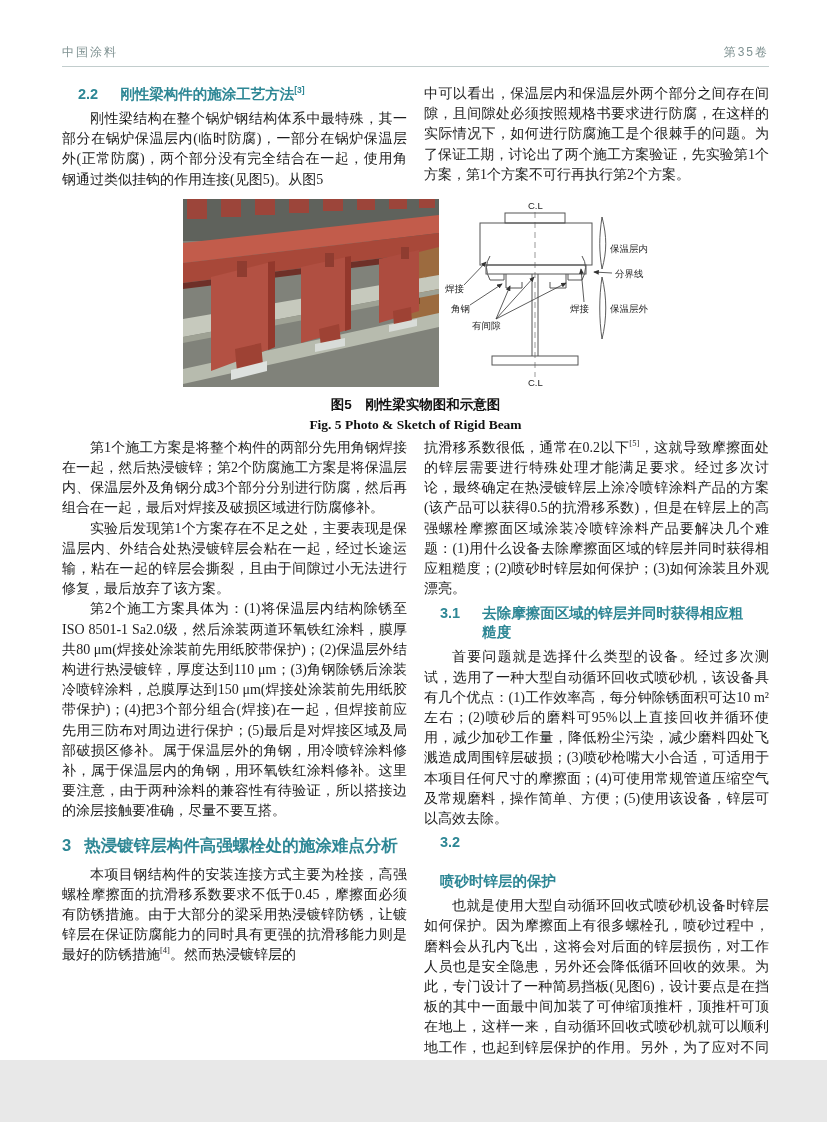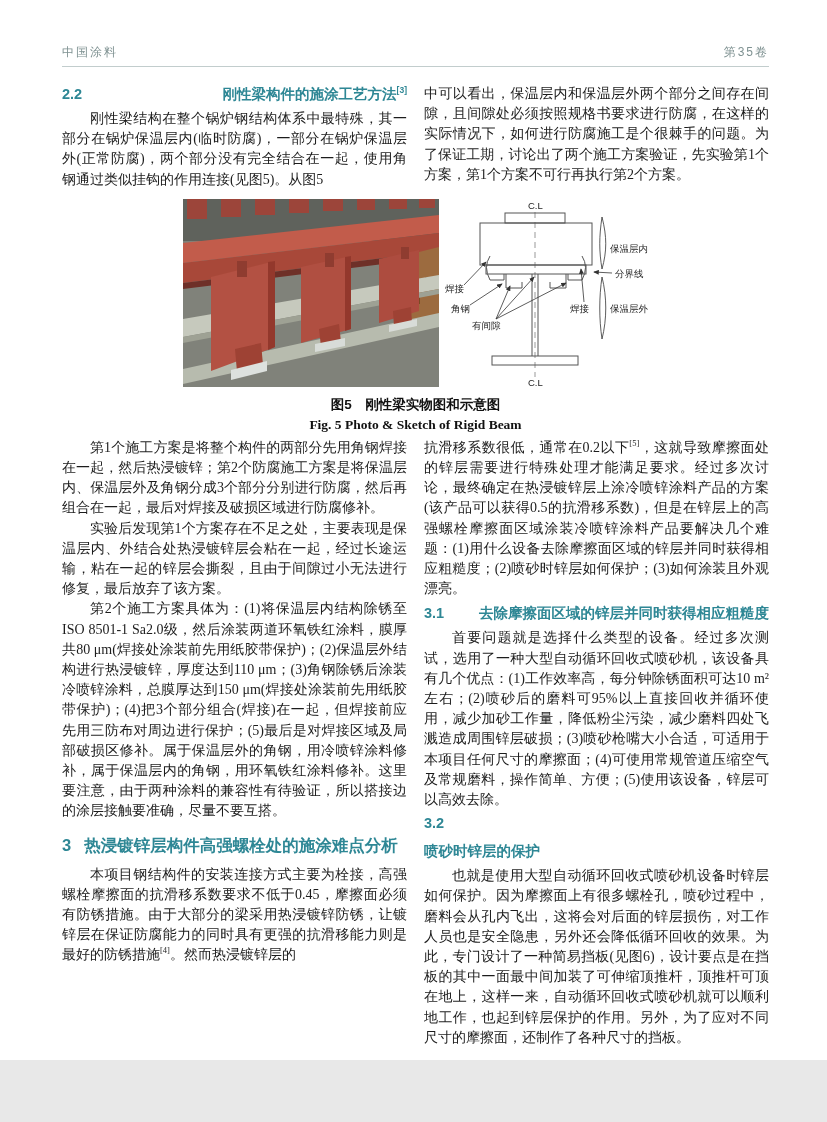--- a/index.html
+++ b/index.html
@@ -16,23 +16,23 @@
     font-size:12px;color:#7e9191;letter-spacing:2px;
     padding-bottom:5px;border-bottom:1px solid #c2cdcd;
   }
   
   .content{position:absolute;left:62px;right:58px;top:84px;}
   .cols{display:flex;gap:17px;}
   .col{width:345px;}
   p.body{font-size:14px;line-height:20.2px;text-align:justify;text-indent:2em;margin:0;}
   sup.ref{font-size:8.5px;line-height:0;}
   .h-sub{
-    display:flex;gap:11px;align-items:baseline;
+    display:flex;gap:22px;align-items:baseline;
     font-family:"Liberation Sans","DejaVu Sans",sans-serif;font-weight:bold;
-    font-size:14.5px;color:#2e8795;margin:1px 0 5px;justify-content:space-between;
+    font-size:14.5px;color:#2e8795;margin:1px 16px 5px;
   }
   .h-main{
     display:flex;gap:13px;
     font-family:"Liberation Sans","DejaVu Sans",sans-serif;font-weight:bold;
     font-size:16.5px;color:#2e8795;line-height:1.45;margin:12px 0 7px;
   }
   .h-main .num{flex:0 0 auto;}
   
   .figure{margin:9px 0 5px;text-align:center;}
   .figrow{display:flex;justify-content:center;align-items:flex-start;gap:3px;}

